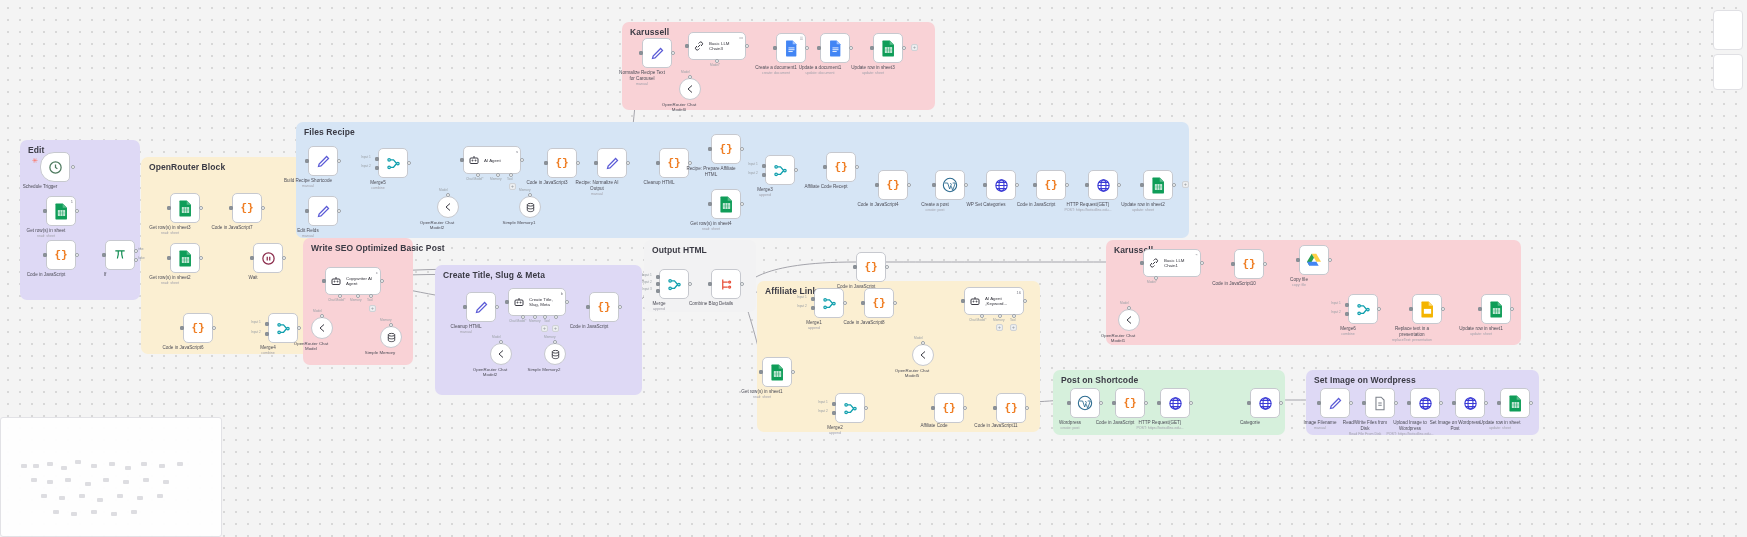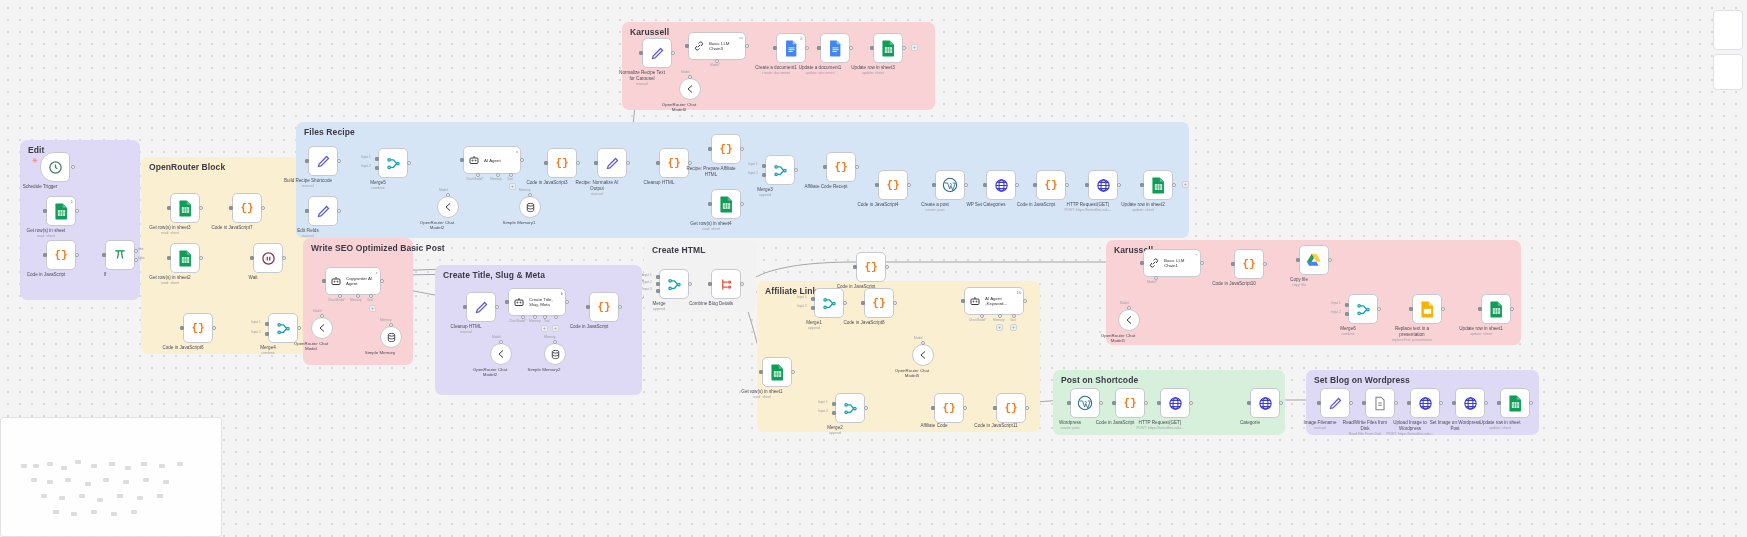--- a/index.html
+++ b/index.html
@@ -193,33 +193,33 @@
   <div class="group" style="left:622px;top:22px;width:313px;height:88px;background:#f9d2d6;">
     <span class="g-title">Karussell</span>
   </div>
   <div class="group" style="left:303px;top:238px;width:110px;height:127px;background:#f9d2d6;">
     <span class="g-title" style="width:100px;">Write SEO Optimized Basic Post</span>
   </div>
   <div class="group" style="left:435px;top:265px;width:207px;height:130px;background:#ded9f5;text-align:center;">
     <span class="g-title">Create Title, Slug &amp; Meta</span>
   </div>
   <div class="group" style="left:644px;top:240px;width:112px;height:72px;background:#f2f2f3;">
-    <span class="g-title">Create HTML</span>
+    <span class="g-title">Output HTML</span>
   </div>
   <div class="group" style="left:757px;top:281px;width:283px;height:151px;background:#fbefd2;">
     <span class="g-title">Affiliate Links</span>
   </div>
   <div class="group" style="left:1106px;top:240px;width:415px;height:105px;background:#f9d2d6;">
     <span class="g-title">Karussell</span>
   </div>
   <div class="group" style="left:1053px;top:370px;width:232px;height:65px;background:#d6f0dc;">
     <span class="g-title">Post on Shortcode</span>
   </div>
   <div class="group" style="left:1306px;top:370px;width:233px;height:65px;background:#ded9f5;">
-    <span class="g-title">Set Blog on Wordpress</span>
+    <span class="g-title">Set Image on Wordpress</span>
   </div>
 
   <div class="node" style="left:40px;top:152px;">
     <span class="accent-star" style="left:-8px;top:5px;">✳</span>
     <div class="nbox trigger">
       <svg class="icon-svg" width="15" height="15" viewBox="0 0 24 24" fill="none" stroke="#4d7a5e" stroke-width="2">
           <circle cx="12" cy="12" r="9"></circle>
           <path d="M12 7v5l3 2"></path>
         </svg>
     </div>

